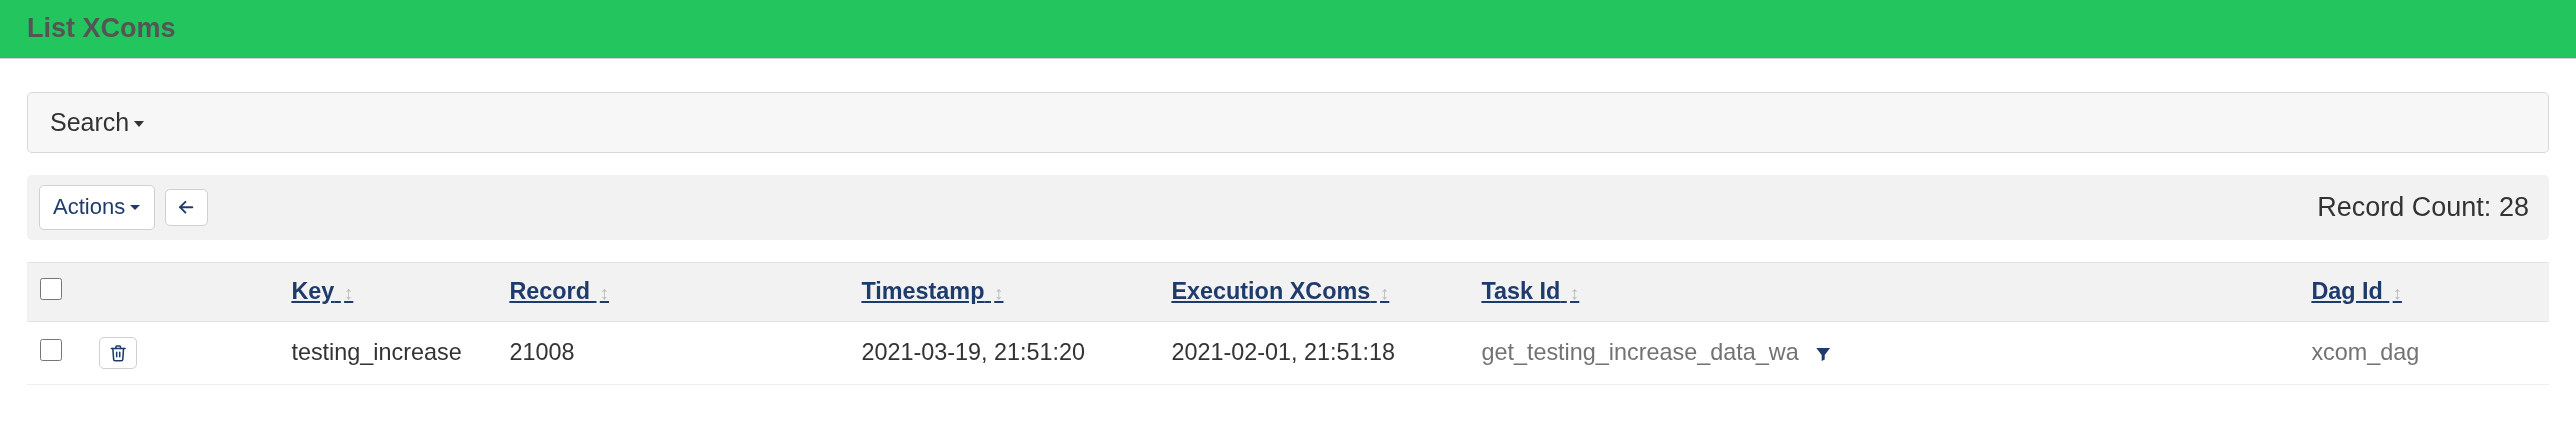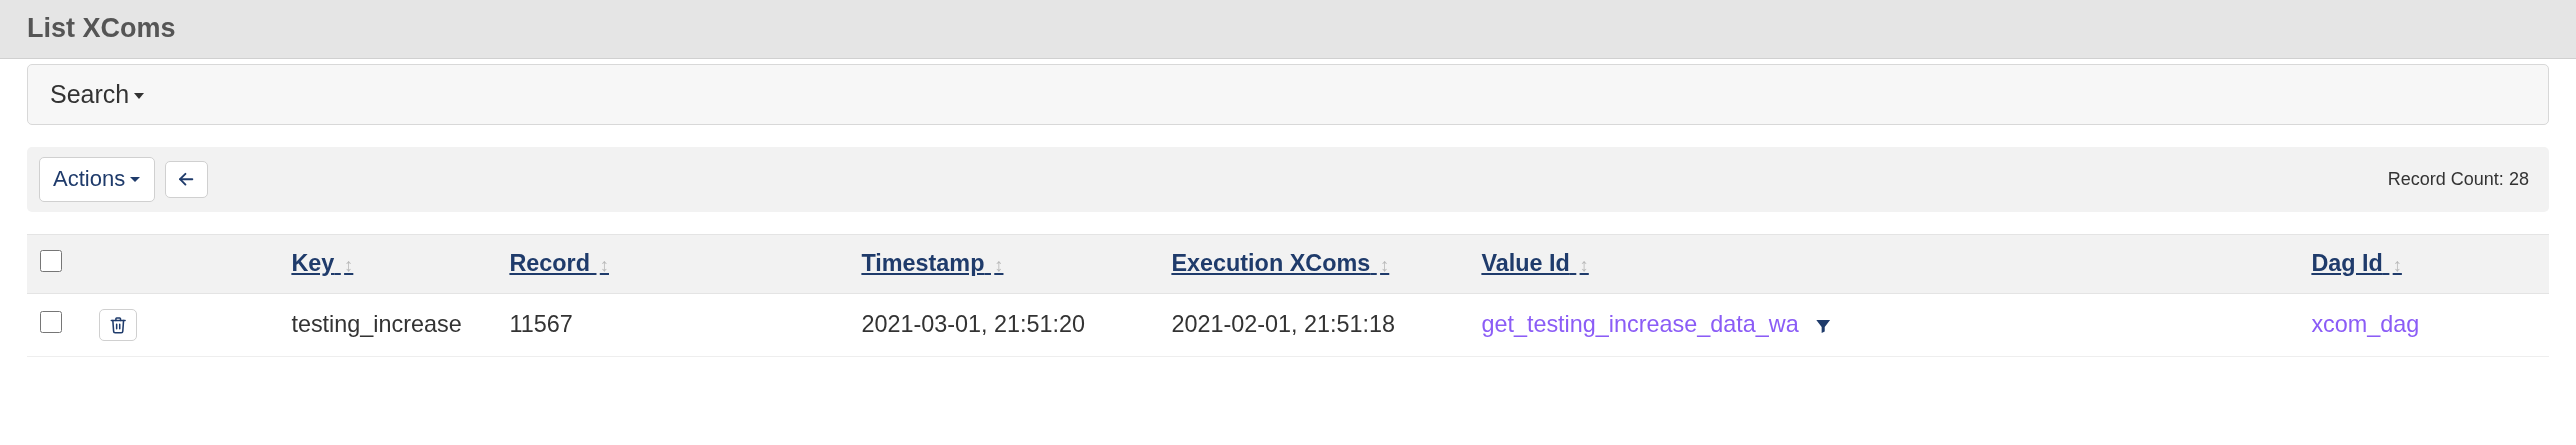--- a/index.html
+++ b/index.html
@@ -3,31 +3,31 @@
 <meta charset="utf-8">
 <style>
   * { box-sizing: border-box; margin: 0; padding: 0; }
   body {
     font-family: -apple-system, BlinkMacSystemFont, "Segoe UI", Helvetica, Arial, sans-serif;
     background: #fff;
     color: #333;
     font-size: 23.4px;
   }
   .page-header {
-    background: #e5e5e5;
+    background: #22c55e;
     padding: 13.4px 27px;
     border-bottom: 0.8px solid #d0d0d0;
   }
   .page-title {
     color: #555;
     font-size: 27px;
     font-weight: 600;
   }
   .content {
-    padding: 5px 27px;
+    padding: 33px 27px;
   }
   .search-bar {
     background: #f7f7f7;
     border: 0.8px solid #d8d8d8;
     border-radius: 5px;
     padding: 15px 22px;
     margin-bottom: 22px;
   }
   .search-toggle {
     color: #333;
@@ -79,21 +79,21 @@
   .caret-down-sm {
     display: inline-block;
     width: 0; height: 0;
     border-left: 5px solid transparent;
     border-right: 5px solid transparent;
     border-top: 5.9px solid #1f3b6b;
     margin-left: 1.7px;
   }
   .record-count {
     color: #333;
-    font-size: 18px;
+    font-size: 27px;
     padding-right: 8.4px;
   }
   .table-wrap {
     width: 100%;
   }
   table {
     width: 100%;
     border-collapse: collapse;
   }
   thead tr {
@@ -115,21 +115,21 @@
     margin-left: 3.3px;
   }
   td {
     padding: 15px 13.4px;
     font-size: 23.4px;
     border-bottom: 0.8px solid #eee;
     vertical-align: middle;
     color: #333;
   }
   .link-cell {
-    color: #8b5cf6;
+    color: #737373;
   }
   .checkbox {
     width: 22px;
     height: 22px;
     cursor: pointer;
   }
   .row-actions {
     display: flex;
     align-items: center;
     gap: 16.7px;
@@ -220,21 +220,21 @@
           </th>
           <th>
             <span>Timestamp</span>
             <span class="sort-ind">↕</span>
           </th>
           <th>
             <span>Execution XComs</span>
             <span class="sort-ind">↕</span>
           </th>
           <th>
-            <span>Value Id</span>
+            <span>Task Id</span>
             <span class="sort-ind">↕</span>
           </th>
           <th>
             <span>Dag Id</span>
             <span class="sort-ind">↕</span>
           </th>
         </tr>
       </thead>
       <tbody>
         <tr>
@@ -247,22 +247,22 @@
                 <svg width="18.4" height="20" viewBox="0 0 24 24" fill="none" stroke="#1f3b6b" stroke-width="2" stroke-linecap="round" stroke-linejoin="round">
                   <polyline points="3 6 5 6 21 6"></polyline>
                   <path d="M19 6l-1 14a2 2 0 0 1-2 2H8a2 2 0 0 1-2-2L5 6"></path>
                   <path d="M10 11v6M14 11v6"></path>
                   <path d="M9 6V4a1 1 0 0 1 1-1h4a1 1 0 0 1 1 1v2"></path>
                 </svg>
               </button>
             </div>
           </td>
           <td>testing_increase</td>
-          <td>11567</td>
-          <td>2021-03-01, 21:51:20</td>
+          <td>21008</td>
+          <td>2021-03-19, 21:51:20</td>
           <td>2021-02-01, 21:51:18</td>
           <td class="link-cell">
             <span>get_testing_increase_data_wa</span>
             <span class="filter-icon">
               <svg width="18.4" height="18.4" viewBox="0 0 24 24" fill="#1f3b6b">
                 <path d="M3 4h18l-7 9v6l-4 2v-8L3 4z"></path>
               </svg>
             </span>
           </td>
           <td class="link-cell">

